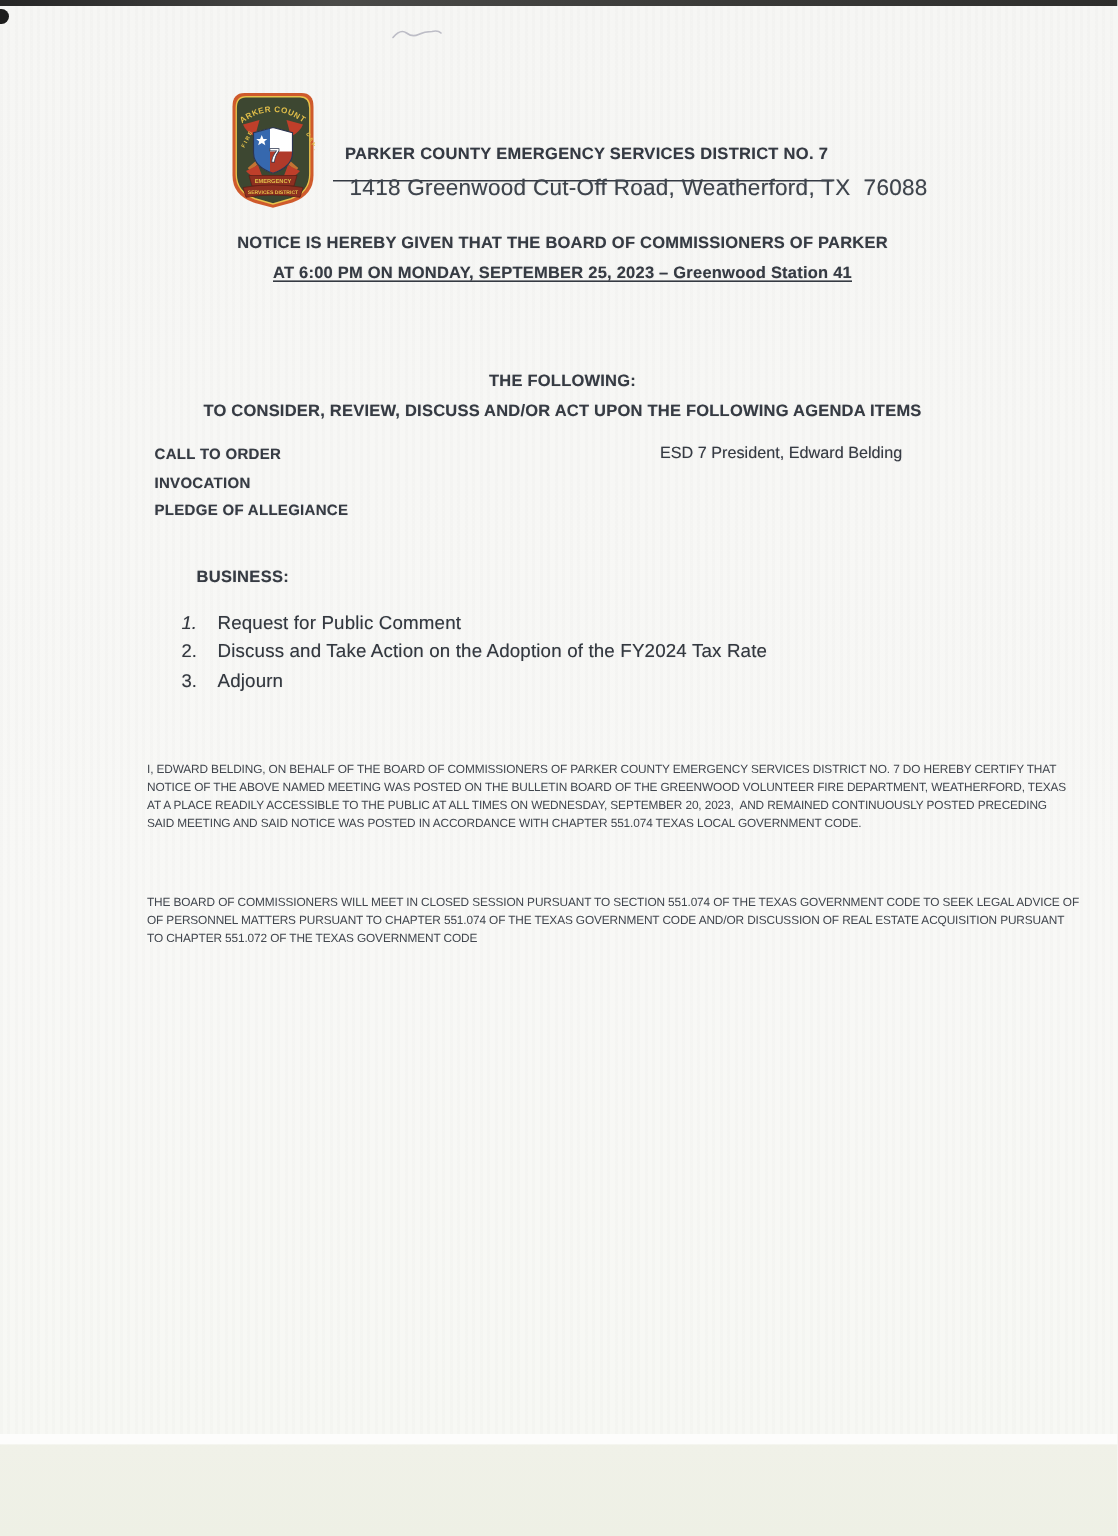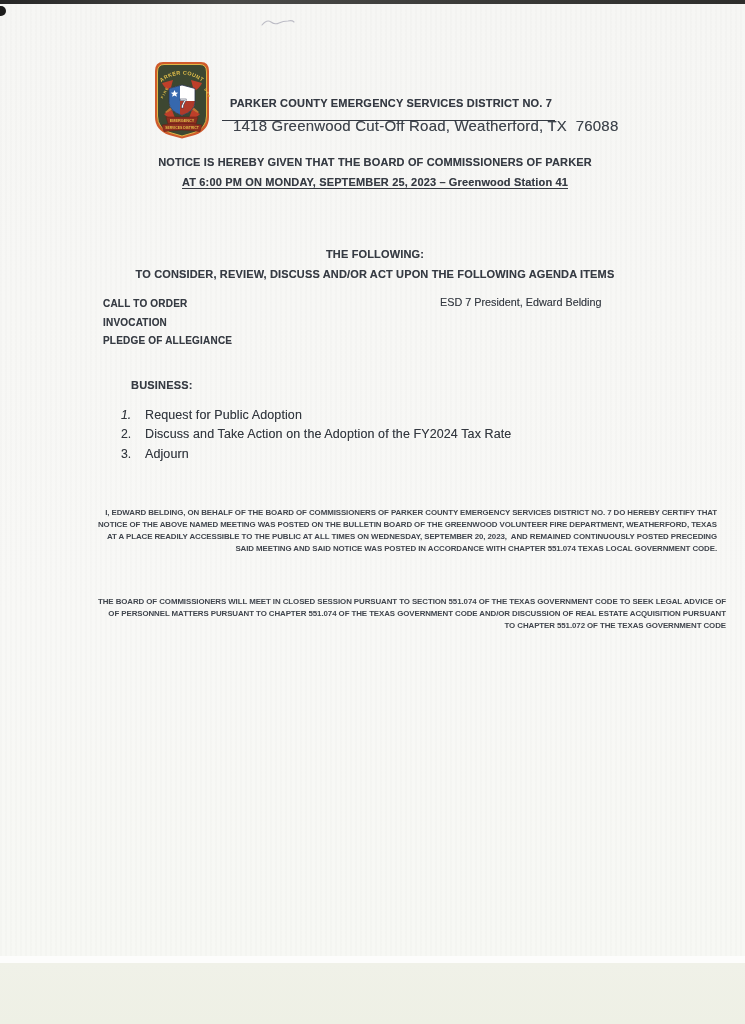--- a/index.html
+++ b/index.html
@@ -59,22 +59,22 @@
   }
   .biz-num.it{font-style:italic;}
   .biz-text{
     position:absolute;left:145px;
     font-size:12.5px;color:#33383f;white-space:pre;letter-spacing:.1px;
   }
   .fineprint{position:absolute;left:98px;}
   .fp1{top:507px;}
   .fp2{top:596px;}
   .fineprint .ln{
-    font-size:7.9px;font-weight:700;line-height:12.1px;
-    color:#41464e;white-space:pre;letter-spacing:-0.08px;text-align:right;
+    font-size:7.9px;font-weight:400;line-height:12.1px;
+    color:#41464e;white-space:pre;letter-spacing:-0.08px;
   }
   .white-band{position:absolute;left:0;top:956px;width:745px;height:7px;background:#fdfdfc;}
   .bottom-mat{
     position:absolute;left:0;top:963px;width:745px;height:61px;
     background:linear-gradient(180deg,#f0f1e8,#eef0e5);
   }
   .soft{text-shadow:0 0 .5px rgba(55,60,70,.45);}
 </style>
 </head>
 <body>
@@ -146,21 +146,21 @@
     <div class="ln soft">CALL TO ORDER</div>
     <div class="ln soft">INVOCATION</div>
     <div class="ln soft">PLEDGE OF ALLEGIANCE</div>
   </div>
   <div class="presider soft">ESD 7 President, Edward Belding</div>
 
   <div class="biz-head soft">BUSINESS:</div>
   <div class="biz-list">
     <div class="biz-row">
       <span class="biz-num it soft">1.</span>
-      <span class="biz-text soft">Request for Public Adoption</span>
+      <span class="biz-text soft">Request for Public Comment</span>
     </div>
     <div class="biz-row">
       <span class="biz-num soft">2.</span>
       <span class="biz-text soft">Discuss and Take Action on the Adoption of the FY2024 Tax Rate</span>
     </div>
     <div class="biz-row">
       <span class="biz-num soft">3.</span>
       <span class="biz-text soft">Adjourn</span>
     </div>
   </div>

